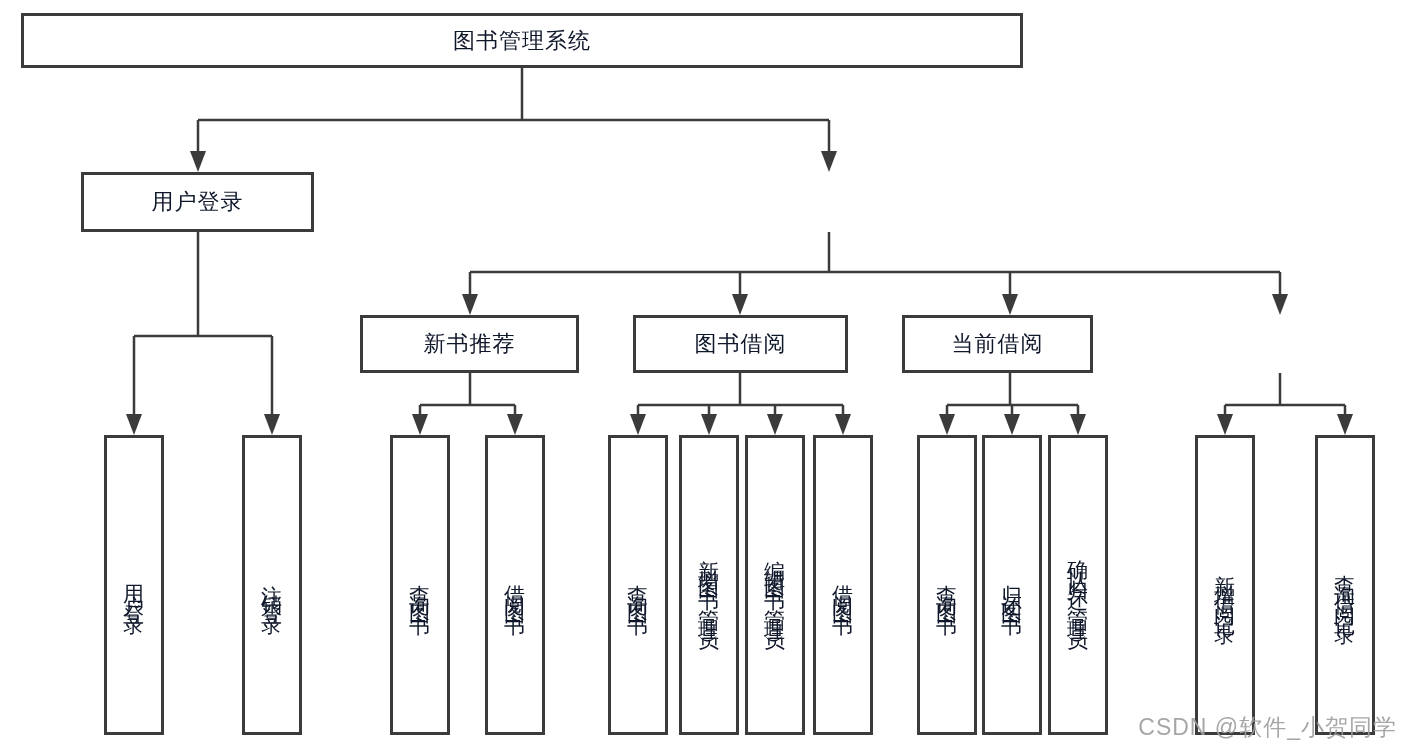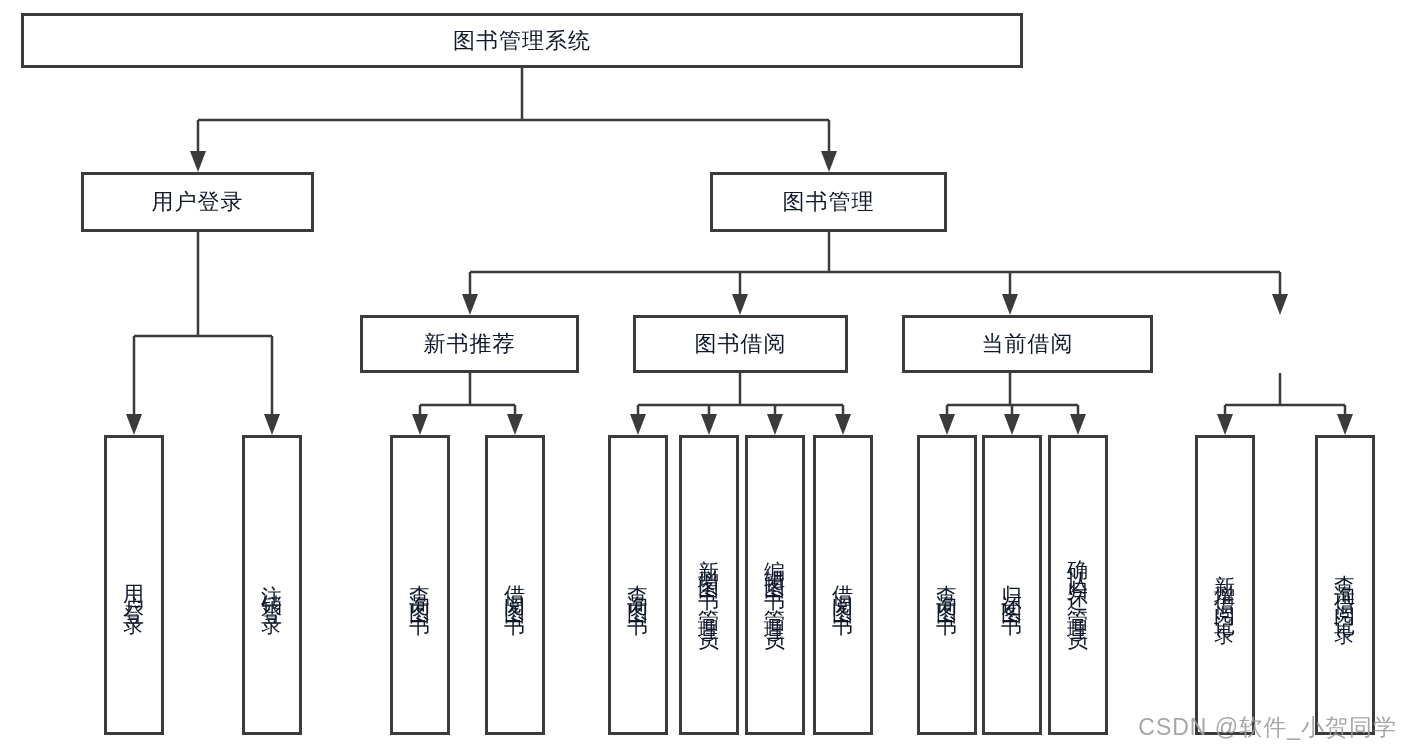--- a/index.html
+++ b/index.html
@@ -110,25 +110,24 @@
       <path d="M1004 414 L1020 414 L1012 435 Z"></path>
       <path d="M1070 414 L1086 414 L1078 435 Z"></path>
       <path d="M1217 414 L1233 414 L1225 435 Z"></path>
       <path d="M1337 414 L1353 414 L1345 435 Z"></path>
     </g>
   </svg>
 
   <div class="box h" style="left:21px;top:13px;width:1002px;height:55px;">图书管理系统</div>
 
   <div class="box h" style="left:81px;top:172px;width:233px;height:60px;">用户登录</div>
-  <div class="box h" style="left:710px;top:172px;width:237px;height:60px;">图书管理</div>
 
   <div class="box h" style="left:360px;top:315px;width:219px;height:58px;">新书推荐</div>
   <div class="box h" style="left:633px;top:315px;width:215px;height:58px;">图书借阅</div>
-  <div class="box h" style="left:902px;top:315px;width:251px;height:58px;">当前借阅</div>
+  <div class="box h" style="left:902px;top:315px;width:191px;height:58px;">当前借阅</div>
 
   <div class="box v" style="left:104px;top:435px;width:60px;height:300px;">用户登录</div>
   <div class="box v" style="left:242px;top:435px;width:60px;height:300px;">注销登录</div>
 
   <div class="box v" style="left:390px;top:435px;width:60px;height:300px;">查询图书</div>
   <div class="box v" style="left:485px;top:435px;width:60px;height:300px;">借阅图书</div>
 
   <div class="box v" style="left:608px;top:435px;width:60px;height:300px;">查询图书</div>
   <div class="box v" style="left:679px;top:435px;width:60px;height:300px;">新增图书（管理员）</div>
   <div class="box v" style="left:745px;top:435px;width:60px;height:300px;">编辑图书（管理员）</div>

